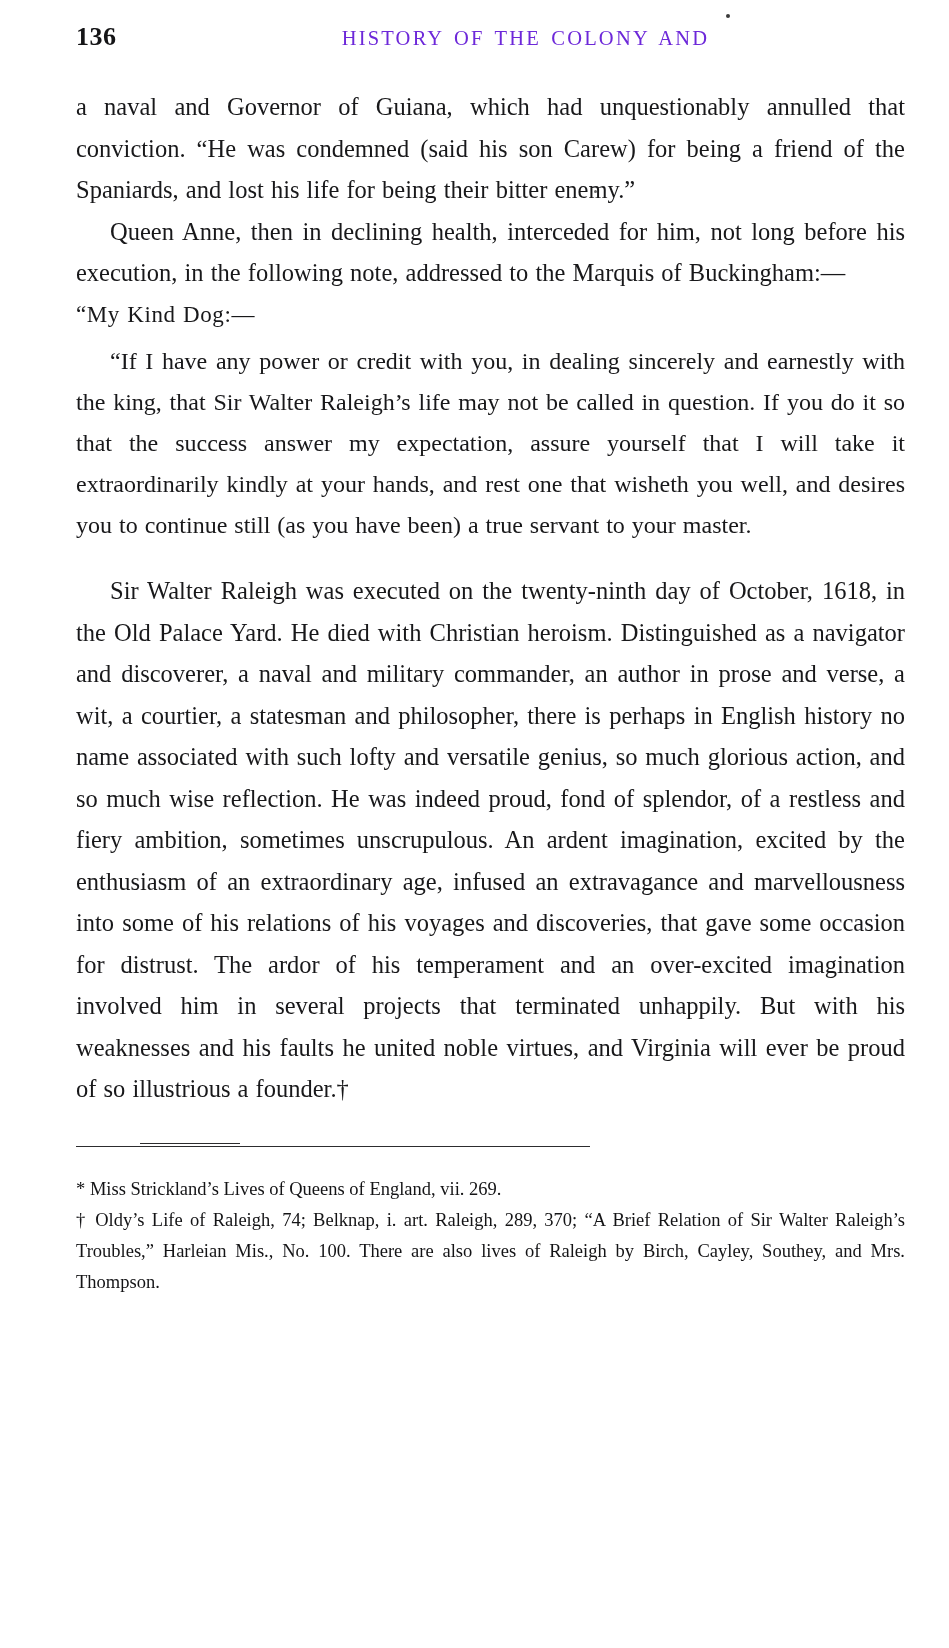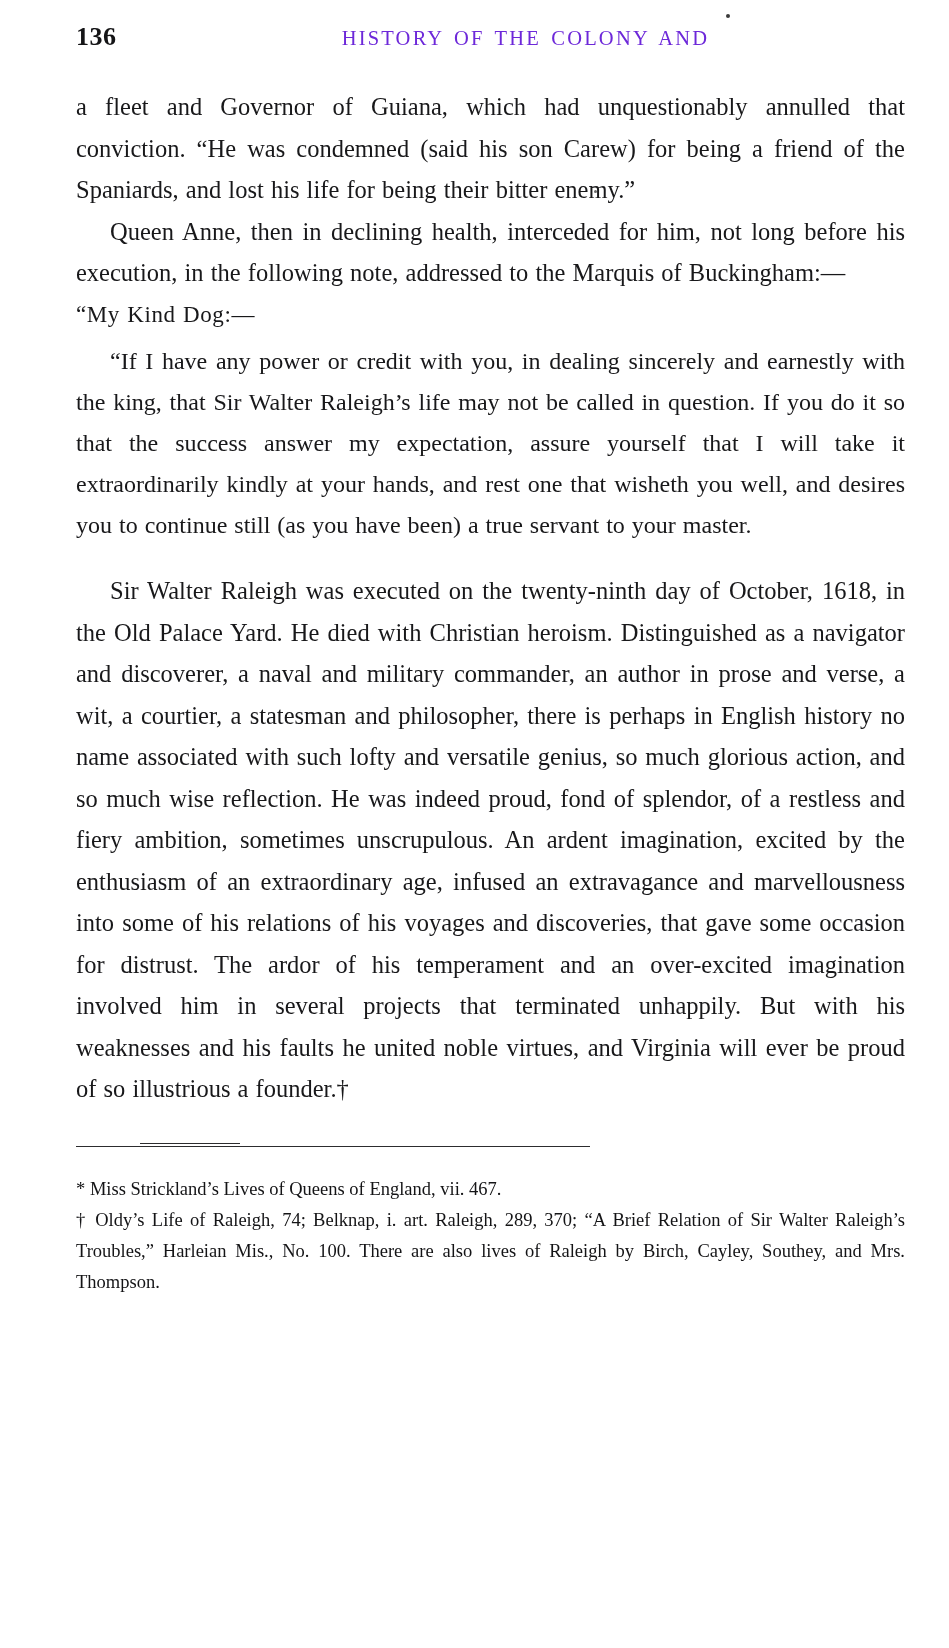--- a/index.html
+++ b/index.html
@@ -144,38 +144,38 @@
 
   <div class="header">
     <span class="speck"></span>
     <div class="folio">136</div>
     <div class="running-title">HISTORY OF THE COLONY AND</div>
   </div>
 
   <div class="body-text">
     <span class="speck2"></span>
 
-    <p>a fleet and Governor of Guiana, which had unquestionably annulled that conviction.  “He was condemned (said his son Carew) for being a friend of the Spaniards, and lost his life for being their bitter enemy.”</p>
+    <p>a naval and Governor of Guiana, which had unquestionably annulled that conviction.  “He was condemned (said his son Carew) for being a friend of the Spaniards, and lost his life for being their bitter enemy.”</p>
 
     <p class="indent">Queen Anne, then in declining health, interceded for him, not long before his execution, in the following note, addressed to the Marquis of Buckingham:—</p>
 
     <p class="salutation">“My Kind Dog:—</p>
 
     <div class="quote-block">
       <p class="indent">“If I have any power or credit with you, in dealing sincerely and earnestly with the king, that Sir Walter Raleigh’s life may not be called in question.   If you do it so that the success answer my expectation, assure yourself that I will take it extraordinarily kindly at your hands, and rest one that wisheth you well, and desires you to continue still (as you have been) a true servant to your master.</p>
     </div>
 
     <div class="closing-block">
       <p class="indent">Sir Walter Raleigh was executed on the twenty-ninth day of October, 1618, in the Old Palace Yard.   He died with Christian heroism.   Distinguished as a navigator and discoverer, a naval and military commander, an author in prose and verse, a wit, a courtier, a statesman and philosopher, there is perhaps in English history no name associated with such lofty and versatile genius, so much glorious action, and so much wise reflection.   He was indeed proud, fond of splendor, of a restless and fiery ambition, sometimes unscrupulous.   An ardent imagination, excited by the enthusiasm of an extraordinary age, infused an extravagance and marvellousness into some of his relations of his voyages and discoveries, that gave some occasion for distrust.   The ardor of his temperament and an over-excited imagination involved him in several projects that terminated unhappily.   But with his weaknesses and his faults he united noble virtues, and Virginia will ever be proud of so illustrious a founder.†</p>
     </div>
   </div>
 
   <div class="rule-wrap">
     <div class="rule-long"></div>
     <div class="rule-short"></div>
   </div>
 
   <div class="footnotes">
-    <p class="fn-1">* Miss Strickland’s Lives of Queens of England, vii. 467.</p>
+    <p class="fn-1">* Miss Strickland’s Lives of Queens of England, vii. 269.</p>
     <p class="fn-2">† Oldy’s Life of Raleigh, 74; Belknap, i. art. Raleigh, 289, 370; “A Brief Relation of Sir Walter Raleigh’s Troubles,” Harleian Mis., No. 100.   There are also lives of Raleigh by Birch, Cayley, Southey, and Mrs. Thompson.</p>
   </div>
 
 </div>
 
 </body></html>

